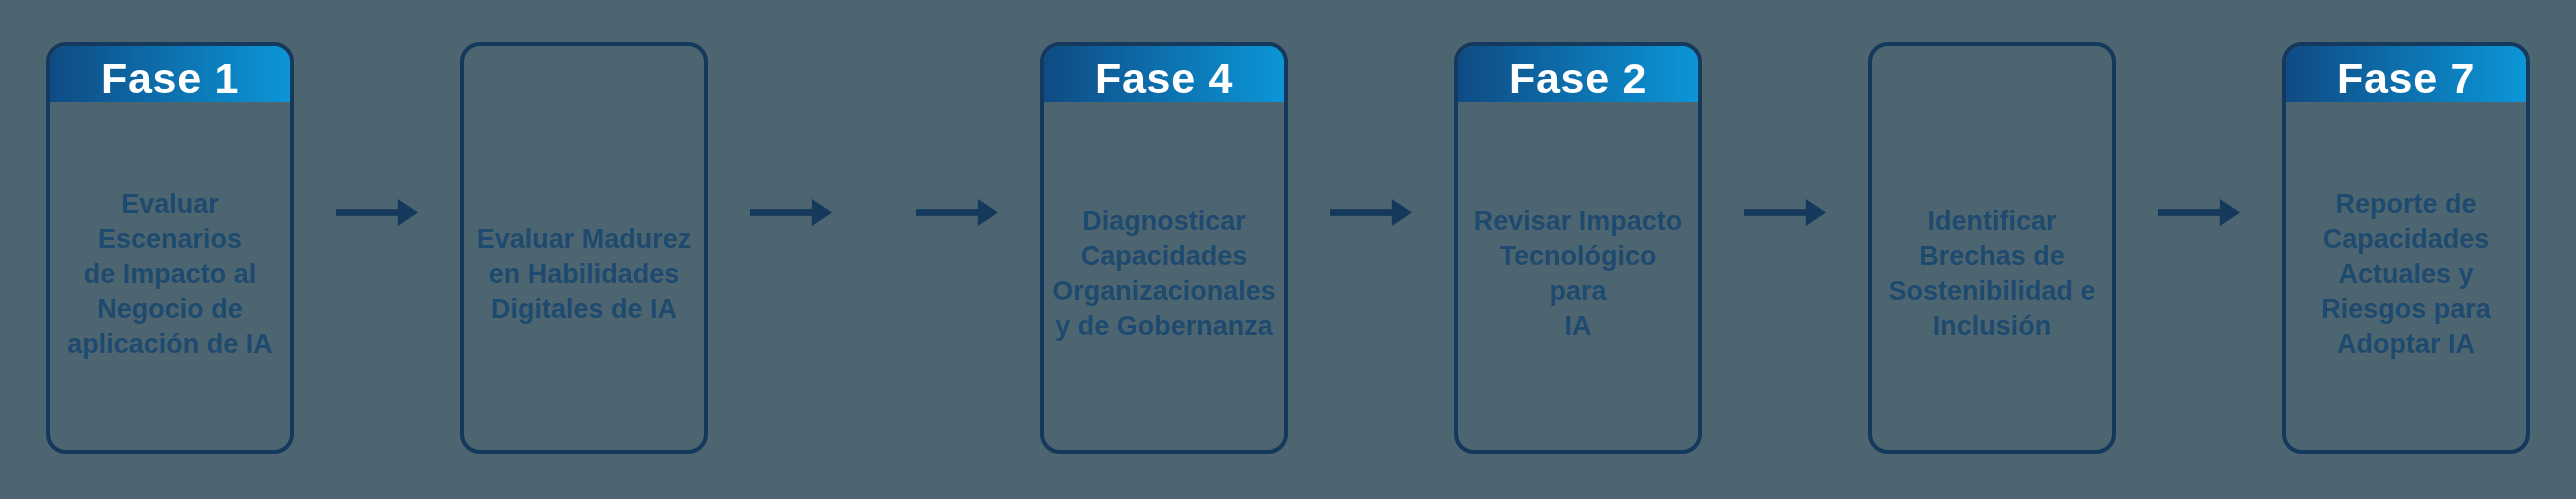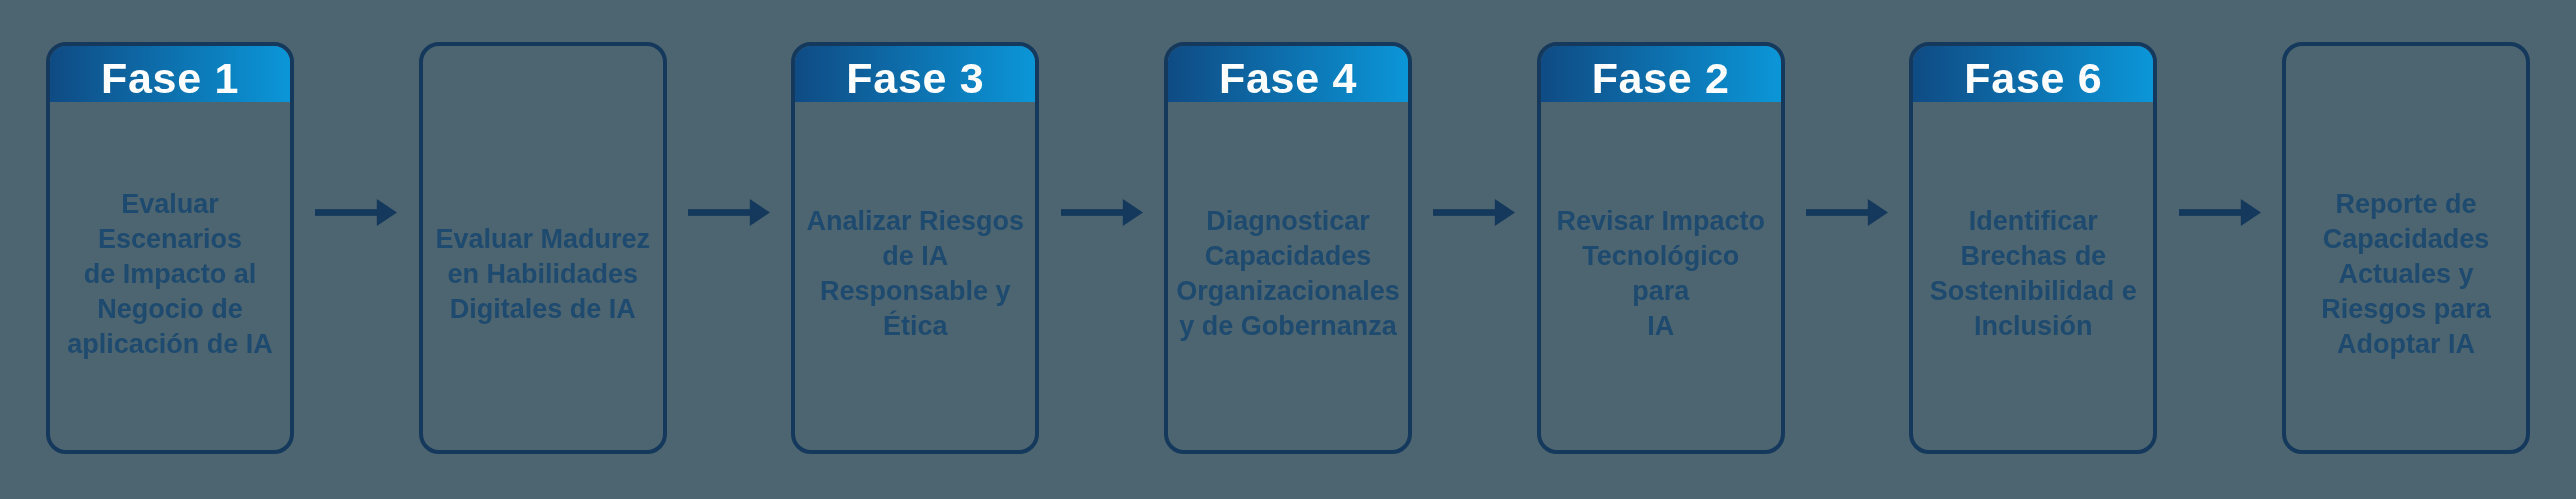--- a/index.html
+++ b/index.html
@@ -114,31 +114,20 @@
     </div>
   </div>
 
   <div class="arrow-slot">
     <svg width="82" height="27" viewBox="0 0 122 40">
       <rect x="0" y="15" width="96" height="10" fill="#15395C"></rect>
       <polygon points="92,0 122,20 92,40" fill="#15395C"></polygon>
     </svg>
   </div>
 
-  <div class="card">
-    <div class="card-header">
-      <span class="phase-title">Fase 3</span>
-    </div>
-    <div class="card-body">
-      <div class="phase-description">Analizar Riesgos
-de IA
-Responsable y
-Ética</div>
-    </div>
-  </div>
 
   <div class="arrow-slot">
     <svg width="82" height="27" viewBox="0 0 122 40">
       <rect x="0" y="15" width="96" height="10" fill="#15395C"></rect>
       <polygon points="92,0 122,20 92,40" fill="#15395C"></polygon>
     </svg>
   </div>
 
   <div class="card">
     <div class="card-header">
@@ -171,39 +160,39 @@
   </div>
 
   <div class="arrow-slot">
     <svg width="82" height="27" viewBox="0 0 122 40">
       <rect x="0" y="15" width="96" height="10" fill="#15395C"></rect>
       <polygon points="92,0 122,20 92,40" fill="#15395C"></polygon>
     </svg>
   </div>
 
   <div class="card">
-    <div class="card-header">
-      <span class="phase-title">Fase 6</span>
-    </div>
     <div class="card-body">
       <div class="phase-description">Identificar
 Brechas de
 Sostenibilidad e
 Inclusión</div>
     </div>
   </div>
 
   <div class="arrow-slot">
     <svg width="82" height="27" viewBox="0 0 122 40">
       <rect x="0" y="15" width="96" height="10" fill="#15395C"></rect>
       <polygon points="92,0 122,20 92,40" fill="#15395C"></polygon>
     </svg>
   </div>
 
   <div class="card">
+    <div class="card-header">
+      <span class="phase-title">Fase 7</span>
+    </div>
     <div class="card-body">
       <div class="phase-description">Reporte de
 Capacidades
 Actuales y
 Riesgos para
 Adoptar IA</div>
     </div>
   </div>
 
 </div>

